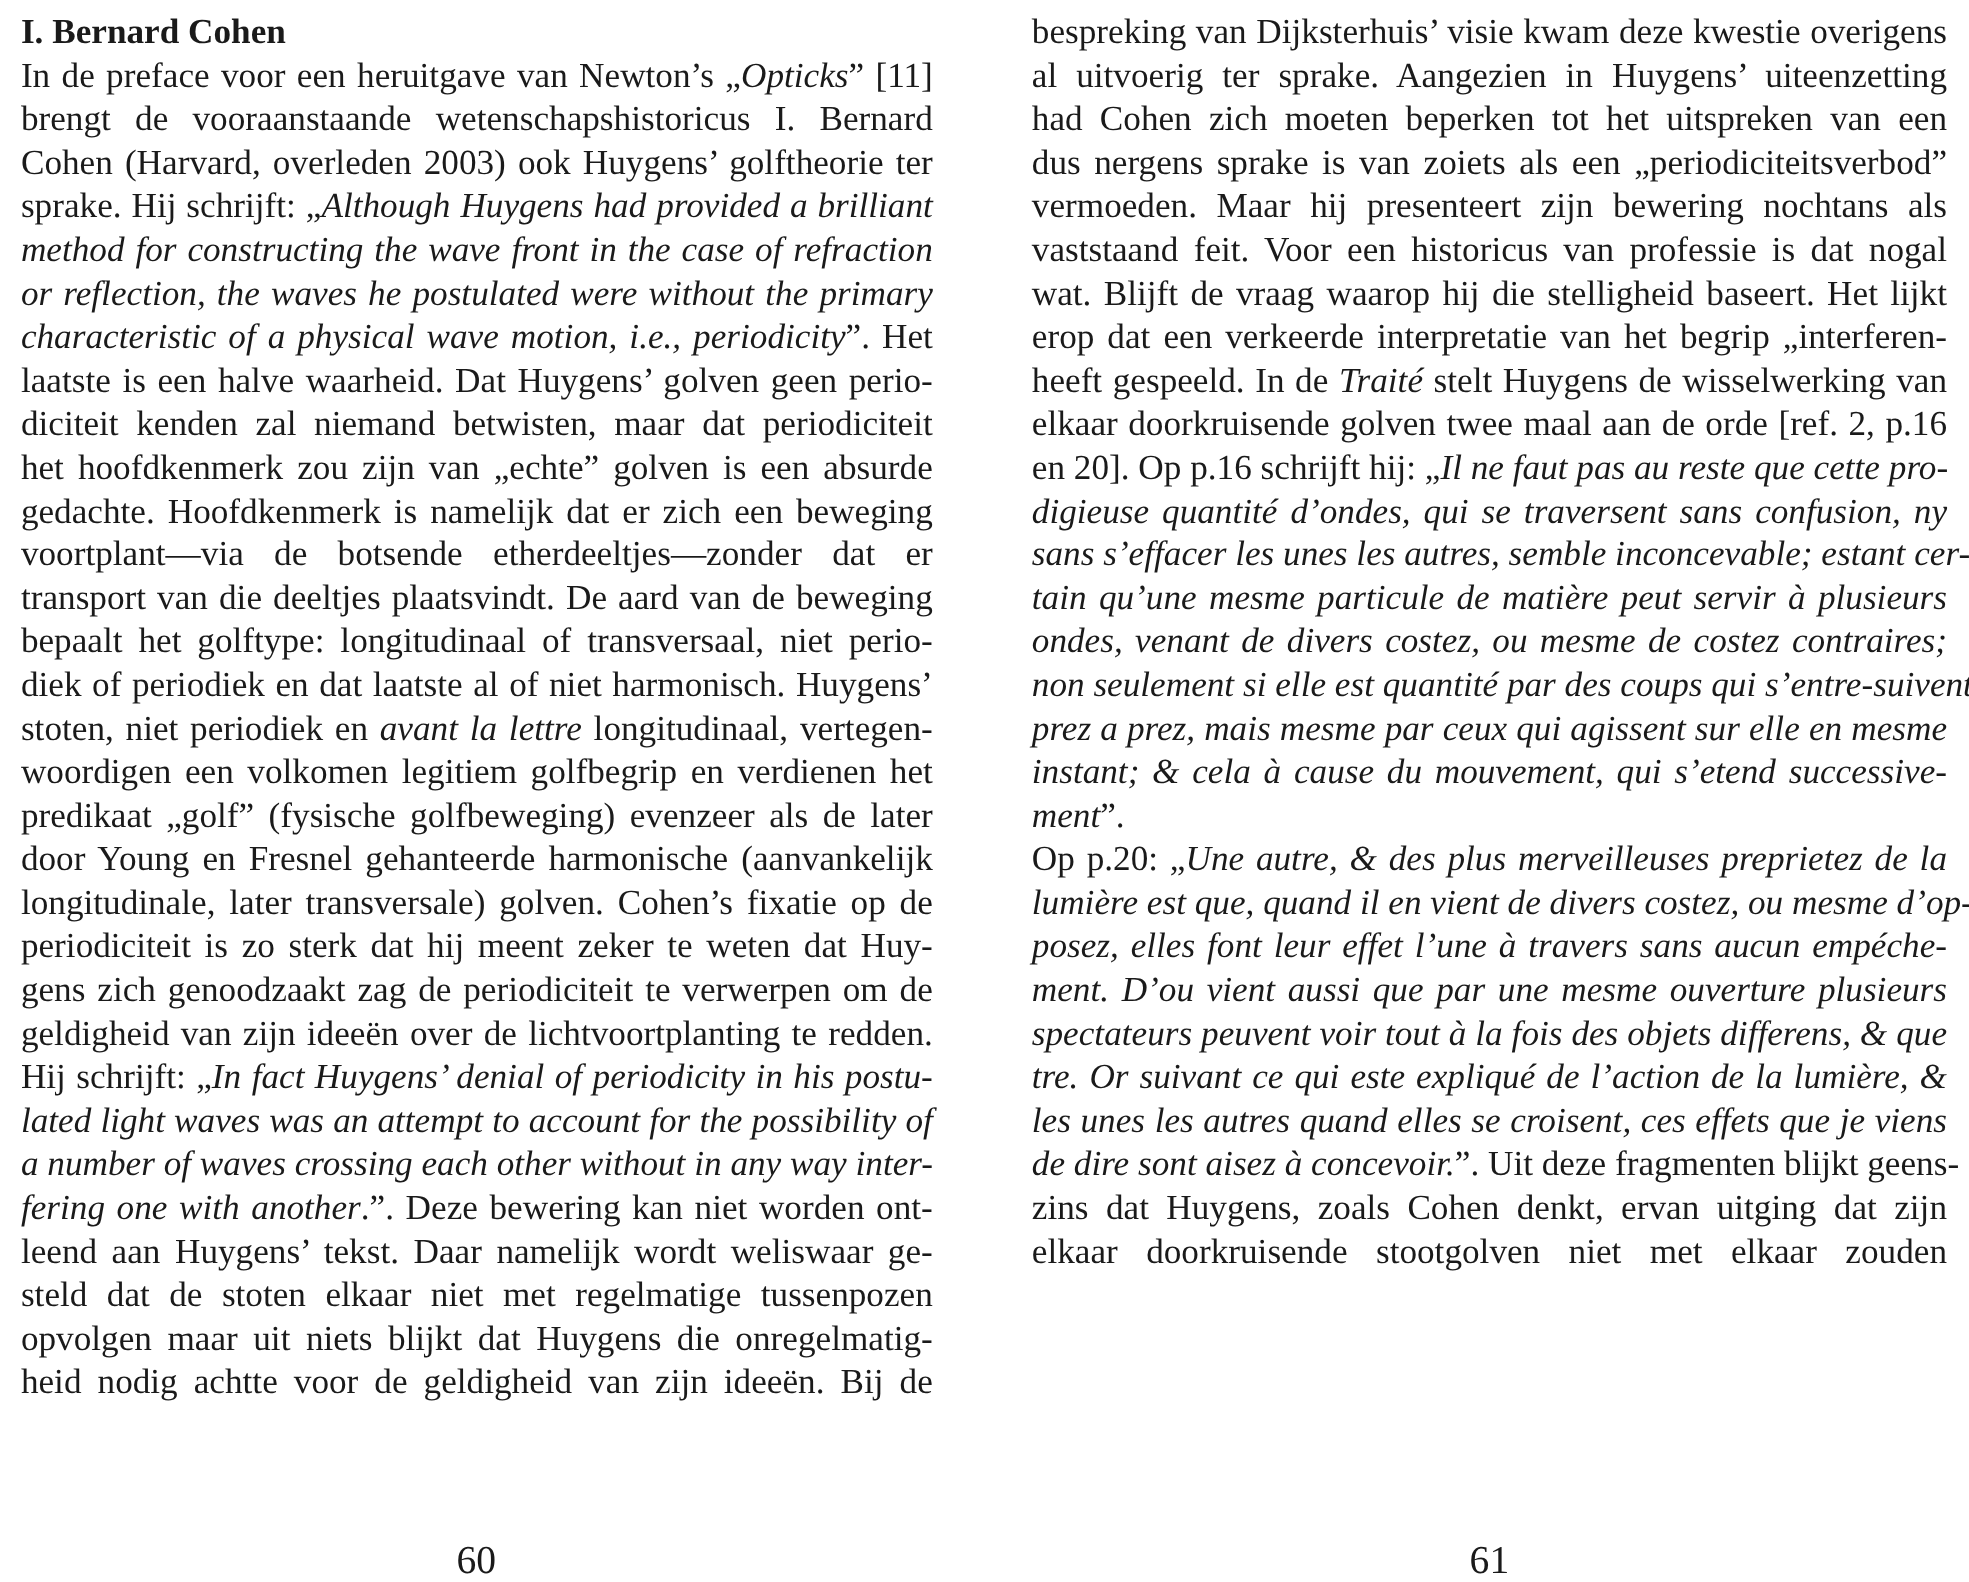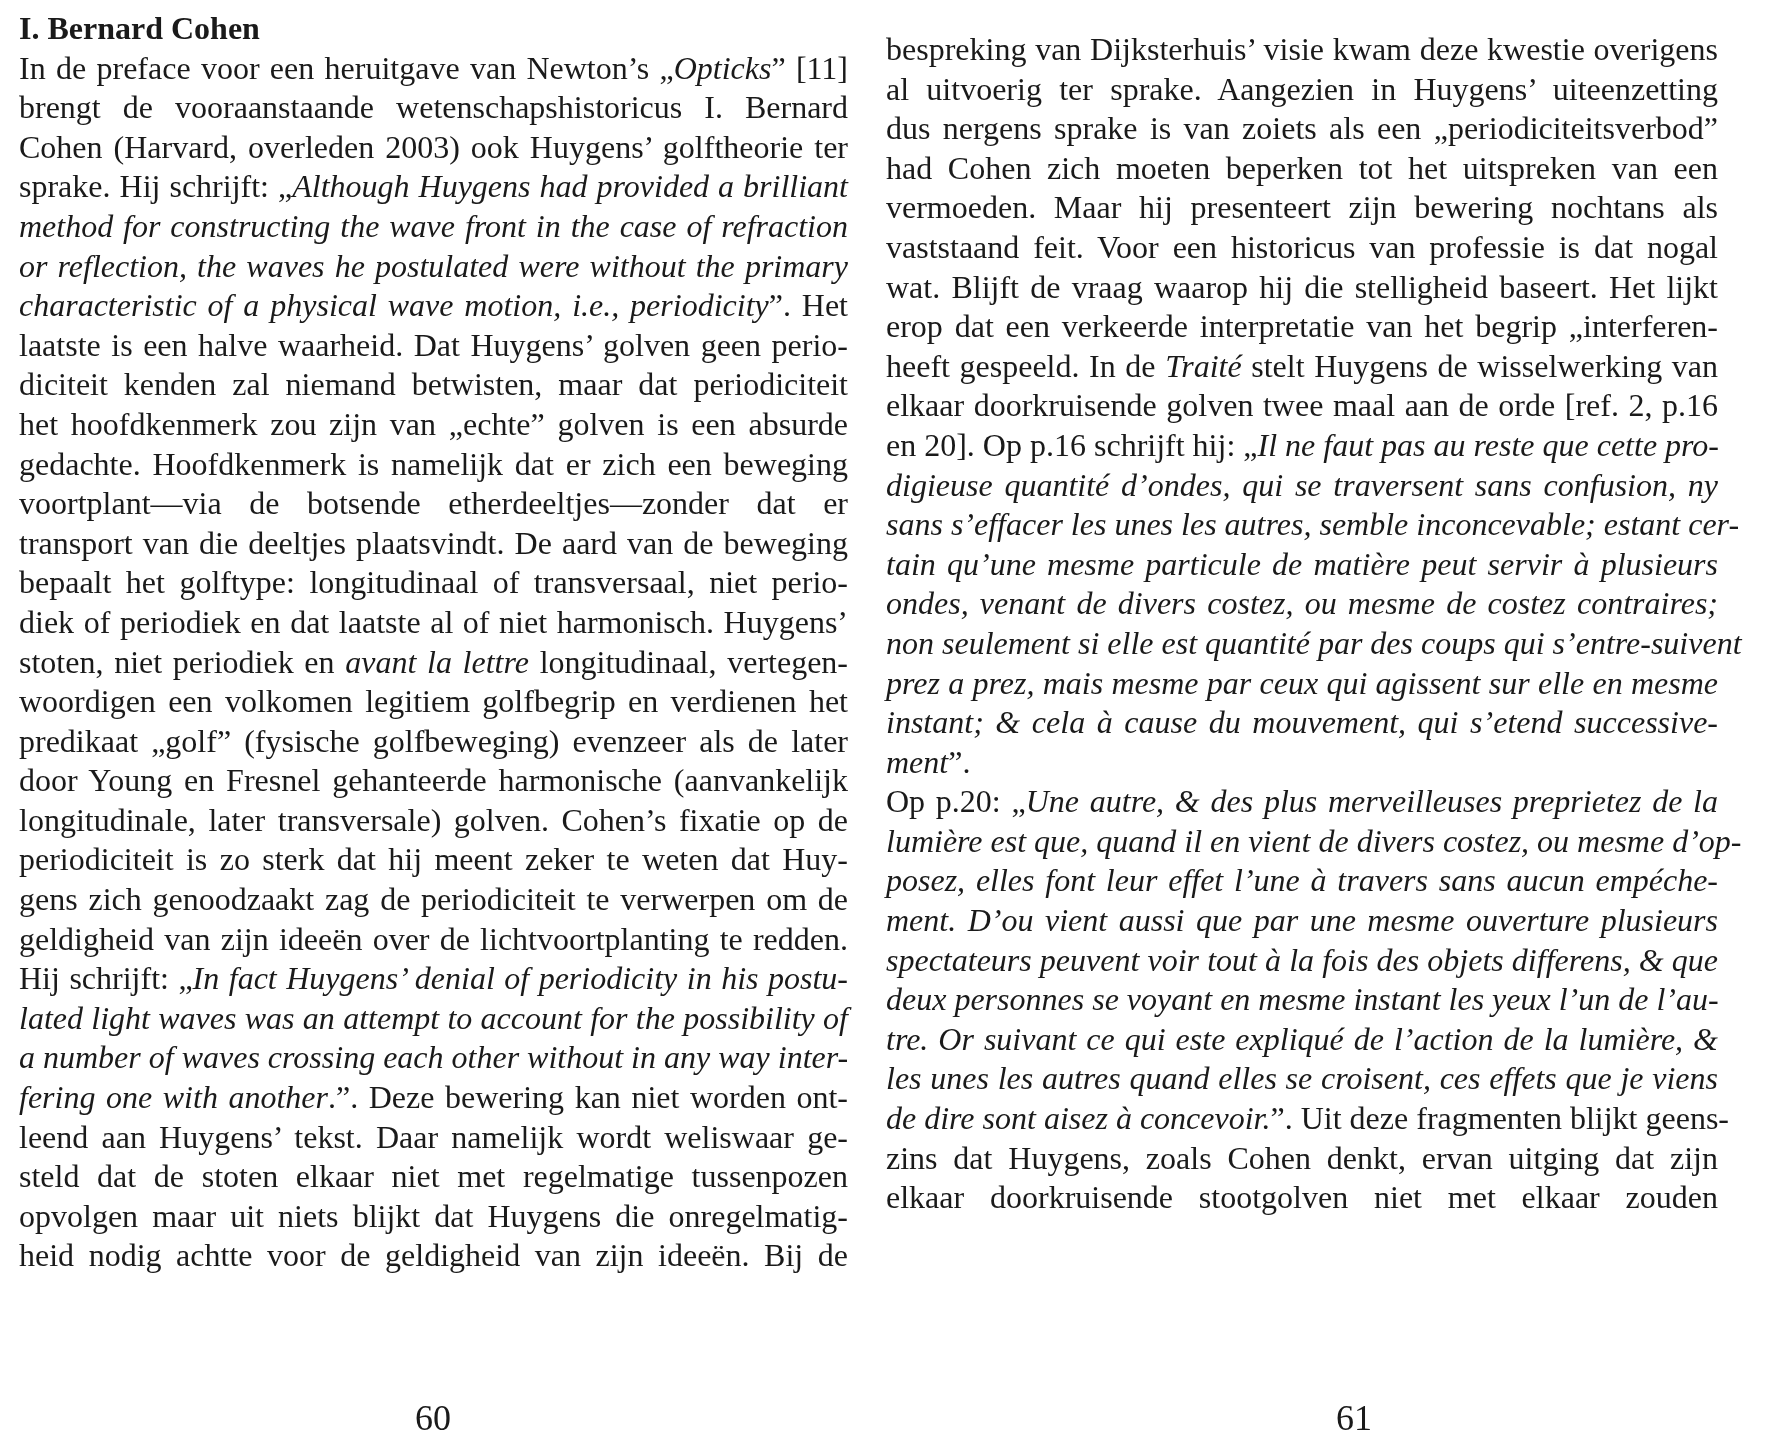--- a/index.html
+++ b/index.html
@@ -8,21 +8,21 @@
     font-family: "Liberation Serif", "DejaVu Serif", serif;
     color: #1a1a1a;
   }
   .column {
     position: absolute; top: 9px;
     width: 830px;
     font-size: 32px;
     line-height: 39.6px;
   }
   #col-left { left: 19px; width: 829px; }
-  #col-right { left: 886px; width: 832px; margin-top: 21px; }
+  #col-right { left: 938px; width: 832px; }
   .line {
     display: block; white-space: nowrap;
     text-align: justify; text-align-last: justify;
     height: 39.6px; overflow: visible;
   }
   .line.last { text-align-last: left; }
   .heading { font-weight: bold; text-align-last: left; }
   .it { font-style: italic; }
   .page-number {
     position: absolute; top: 1400px; font-size: 36px;
@@ -68,43 +68,42 @@
       <span class="line"><span>steld dat de stoten elkaar niet met regelmatige tussenpozen</span></span>
       <span class="line"><span>opvolgen maar uit niets blijkt dat Huygens die onregelmatig-</span></span>
       <span class="line"><span>heid nodig achtte voor de geldigheid van zijn ideeën. Bij de</span></span>
     </div>
 </div>
 
 <div id="col-right" class="column">
   <div id="right-lines">
       <span class="line"><span>bespreking van Dijksterhuis’ visie kwam deze kwestie overigens</span></span>
       <span class="line"><span>al uitvoerig ter sprake. Aangezien in Huygens’ uiteenzetting</span></span>
+      <span class="line"><span>had Cohen zich moeten beperken tot het uitspreken van een</span></span>
       <span class="line"><span>dus nergens sprake is van zoiets als een „periodiciteitsverbod”</span></span>
-      <span class="line"><span>had Cohen zich moeten beperken tot het uitspreken van een</span></span>
       <span class="line"><span>vermoeden. Maar hij presenteert zijn bewering nochtans als</span></span>
       <span class="line"><span>vaststaand feit. Voor een historicus van professie is dat nogal</span></span>
       <span class="line"><span>wat. Blijft de vraag waarop hij die stelligheid baseert. Het lijkt</span></span>
       <span class="line"><span>erop dat een verkeerde interpretatie van het begrip „interferen-</span></span>
       <span class="line"><span>heeft gespeeld. In de </span><span class="it">Traité</span><span> stelt Huygens de wisselwerking van</span></span>
       <span class="line"><span>elkaar doorkruisende golven twee maal aan de orde [ref. 2, p.16</span></span>
       <span class="line"><span>en 20]. Op p.16 schrijft hij: „</span><span class="it">Il ne faut pas au reste que cette pro-</span></span>
       <span class="line"><span class="it">digieuse quantité d’ondes, qui se traversent sans confusion, ny</span></span>
       <span class="line"><span class="it">sans s’effacer les unes les autres, semble inconcevable; estant cer-</span></span>
       <span class="line"><span class="it">tain qu’une mesme particule de matière peut servir à plusieurs</span></span>
       <span class="line"><span class="it">ondes, venant de divers costez, ou mesme de costez contraires;</span></span>
       <span class="line"><span class="it">non seulement si elle est quantité par des coups qui s’entre-suivent</span></span>
       <span class="line"><span class="it">prez a prez, mais mesme par ceux qui agissent sur elle en mesme</span></span>
       <span class="line"><span class="it">instant; &amp; cela à cause du mouvement, qui s’etend successive-</span></span>
       <span class="line last"><span class="it">ment</span><span>”.</span></span>
       <span class="line"><span>Op p.20: „</span><span class="it">Une autre, &amp; des plus merveilleuses preprietez de la</span></span>
       <span class="line"><span class="it">lumière est que, quand il en vient de divers costez, ou mesme d’op-</span></span>
       <span class="line"><span class="it">posez, elles font leur effet l’une à travers sans aucun empéche-</span></span>
       <span class="line"><span class="it">ment. D’ou vient aussi que par une mesme ouverture plusieurs</span></span>
       <span class="line"><span class="it">spectateurs peuvent voir tout à la fois des objets differens, &amp; que</span></span>
-      <span class="line"><span class="it">deux personnes se voyant en mesme instant les yeux l’un de l’au-</span></span>
       <span class="line"><span class="it">tre. Or suivant ce qui este expliqué de l’action de la lumière, &amp;</span></span>
       <span class="line"><span class="it">les unes les autres quand elles se croisent, ces effets que je viens</span></span>
       <span class="line"><span class="it">de dire sont aisez à concevoir.</span><span>”. Uit deze fragmenten blijkt geens-</span></span>
       <span class="line"><span>zins dat Huygens, zoals Cohen denkt, ervan uitging dat zijn</span></span>
       <span class="line"><span>elkaar doorkruisende stootgolven niet met elkaar zouden</span></span>
     </div>
 </div>
 
 <div id="pn-left" class="page-number">60</div>
 <div id="pn-right" class="page-number">61</div>

